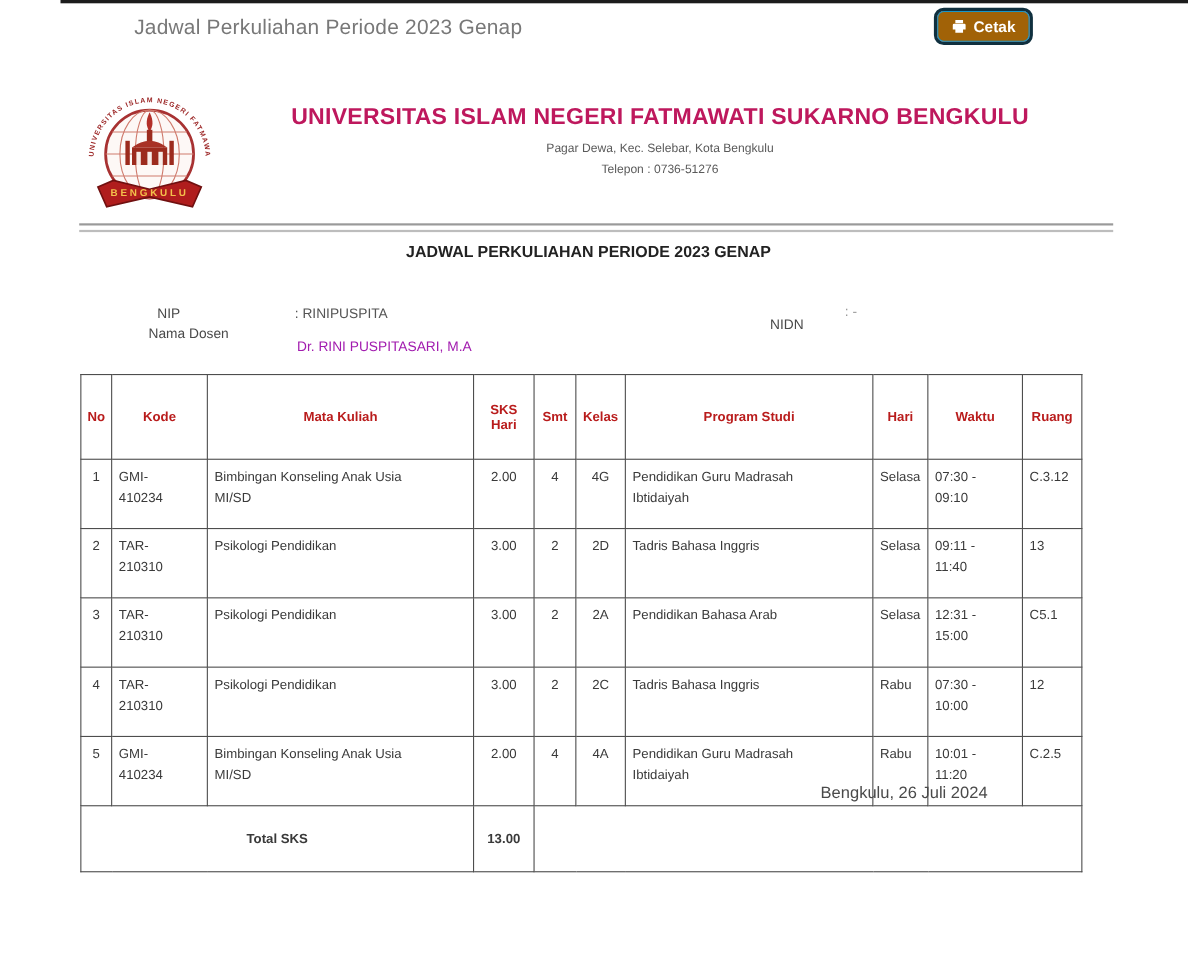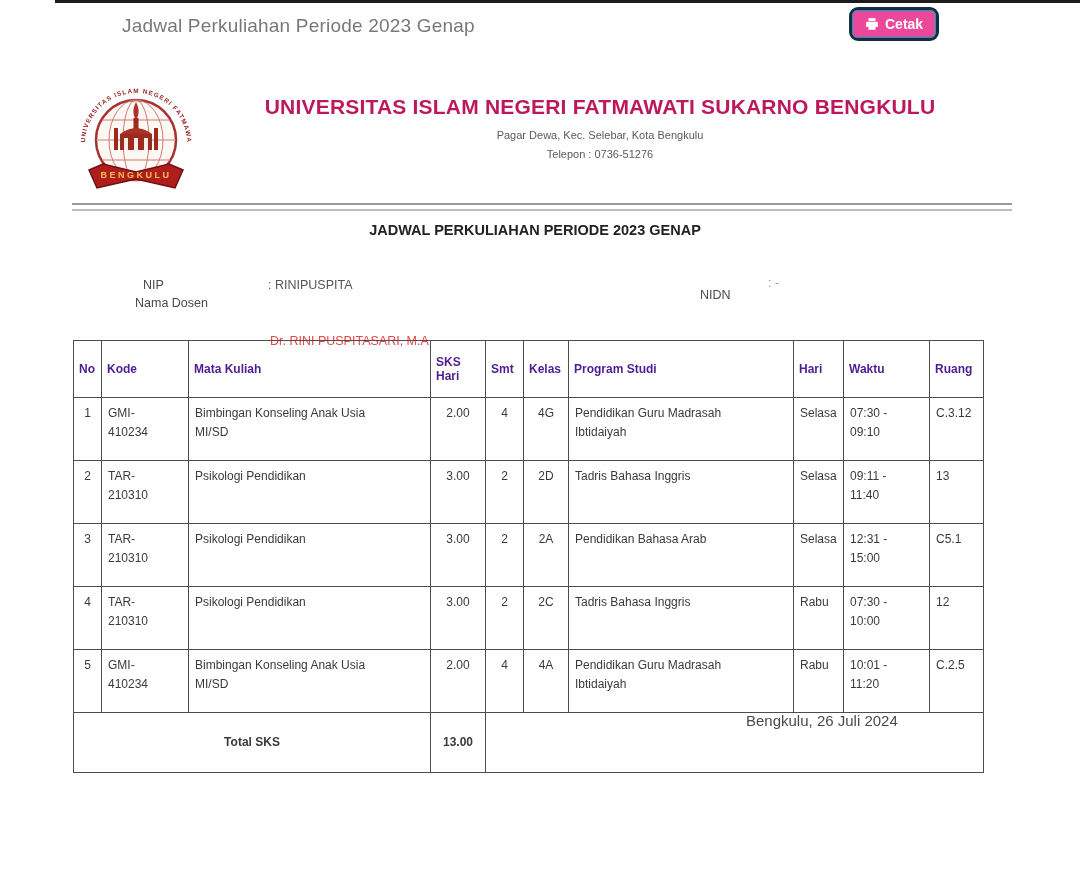--- a/index.html
+++ b/index.html
@@ -8,21 +8,21 @@
     font-family:"Liberation Sans","DejaVu Sans",sans-serif;color:#333;
     overflow:hidden;
   }
   .top-edge-line{position:absolute;top:0;left:55px;right:0;height:3px;background:#1c1c1c;}
 
   
   .page-title{position:absolute;left:122px;top:15px;font-size:19px;color:#787878;letter-spacing:.2px;}
   .print-btn{
     position:absolute;left:852px;top:10px;
     display:flex;align-items:center;gap:6px;
-    background:#ec4899;color:#fff;font-weight:bold;font-size:14px;
+    background:#a16207;color:#fff;font-weight:bold;font-size:14px;
     border:1px solid #1796c9;border-radius:6px;padding:5px 12px;
     outline:3px solid #10303f;cursor:pointer;
     font-family:"Liberation Sans",sans-serif;
   }
   .print-btn svg{display:block;}
 
   
   .logo{position:absolute;left:70px;top:76px;width:132px;height:124px;}
   .uni-name{position:absolute;left:240px;top:95px;width:720px;text-align:center;
     font-size:21px;font-weight:bold;color:#be185d;letter-spacing:.2px;}
@@ -36,26 +36,26 @@
   .doc-title{position:absolute;left:0;right:10px;top:222px;text-align:center;
     font-size:14.5px;font-weight:bold;color:#222;}
 
   
   .fld{position:absolute;font-size:12.5px;color:#4a4a4a;}
   .fld-nip-label{left:95px;top:278px;margin-left:48px;}
   .fld-nip-value{left:268px;top:278px;color:#555;}
   .fld-nidn-label{left:700px;top:288px;}
   .fld-nidn-value{left:768px;top:276px;color:#9a9a9a;}
   .fld-dosen-label{left:95px;top:296px;margin-left:40px;}
-  .fld-dosen-value{left:270px;top:308px;color:#ef4444;margin-top:26px;}
+  .fld-dosen-value{left:270px;top:308px;color:#a21caf;}
 
   
   .sched{position:absolute;left:73px;top:340px;width:910px;border-collapse:collapse;table-layout:fixed;}
   .sched th,.sched td{border:1px solid #4d4d4d;font-size:12px;color:#3a3a3a;}
-  .sched thead th{font-weight:bold;text-align:left;vertical-align:middle;height:50px;padding:3px 5px;color:#4c1d95;}
+  .sched thead th{font-weight:bold;text-align:center;vertical-align:middle;height:50px;padding:13px 5px;color:#b91c1c;}
   .sched tbody td{vertical-align:top;padding:6px 6px;height:50px;line-height:1.55;white-space:pre-line;}
   .col-no,.col-sks,.col-smt,.col-kelas{text-align:center;}
   .sched tr.total-row td{height:18px;padding:20px 6px;vertical-align:middle;}
   .total-label{text-align:center;font-weight:bold;color:#2b2b2b;}
   .total-value{text-align:center;font-weight:bold;color:#2b2b2b;}
 
   .date-line{position:absolute;left:746px;top:712px;font-size:15px;color:#4a4a4a;}
 </style>
 </head>
 <body>

